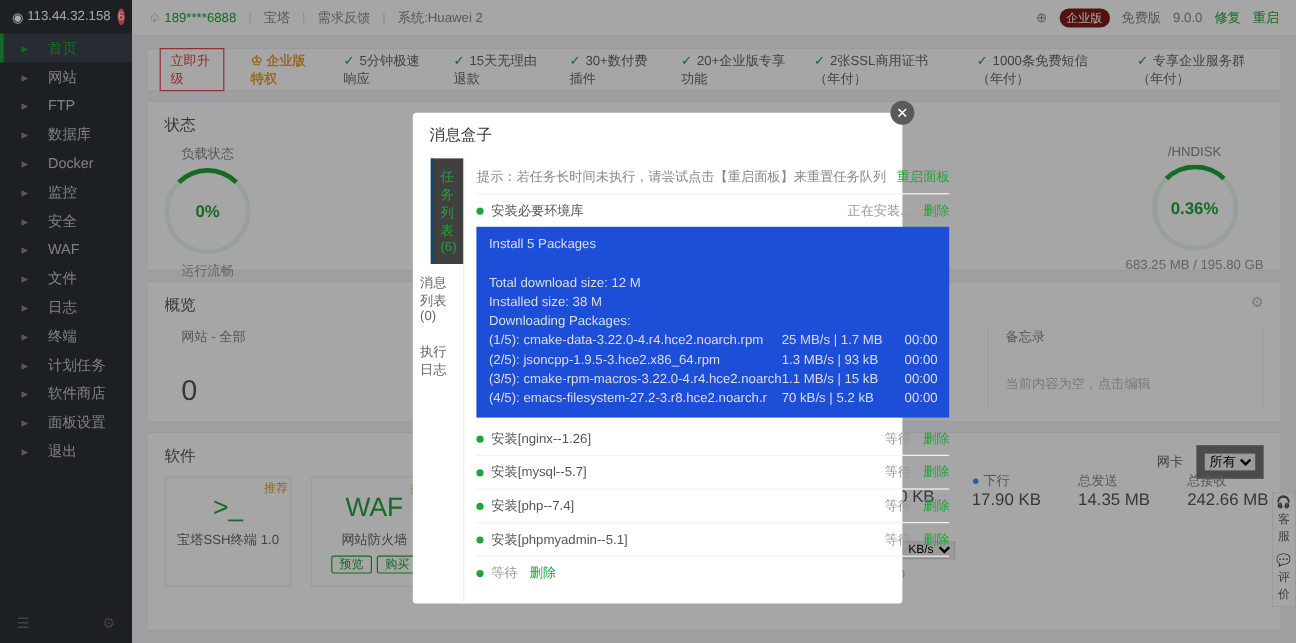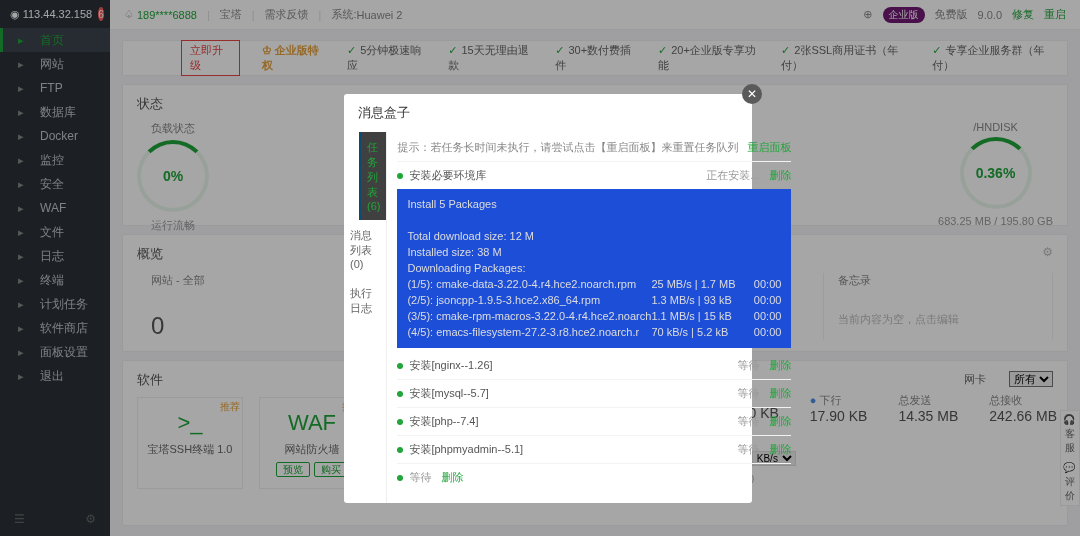--- a/index.html
+++ b/index.html
@@ -14,25 +14,25 @@
 .nav-item .ico { width: 14px; margin-right: 8px; font-size: 11px; color: #888; }
 .nav-item.active .ico { color: #20a53a; }
 .bottom-ico { position: absolute; bottom: 10px; left: 14px; color: #666; }
 .bottom-ico2 { position: absolute; bottom: 10px; right: 14px; color: #666; }
 
 
 .topbar { position: absolute; left: 110px; top: 0; right: 0; height: 30px; background: #fff; display: flex; align-items: center; padding: 0 14px; font-size: 11px; color: #888; border-bottom: 1px solid #eee; }
 .topbar .user { color: #20a53a; }
 .topbar .divider { margin: 0 10px; color: #ddd; }
 .topbar .right { margin-left: auto; display: flex; align-items: center; gap: 10px; }
-.topbar .pill { background: #701a75; color: #fff; border-radius: 8px; padding: 1px 6px; font-size: 10px; }
+.topbar .pill { background: #7f1d1d; color: #fff; border-radius: 8px; padding: 1px 6px; font-size: 10px; }
 
 
 .feature-bar { position: absolute; left: 122px; top: 40px; right: 12px; height: 36px; background: #fff; display: flex; align-items: center; padding: 0 10px; gap: 22px; font-size: 11px; color: #666; border: 1px solid #eee; }
-.upgrade-btn { color: #e64545; border: 1px solid #e64545; padding: 2px 8px; margin-left: 48px; }
+.upgrade-btn { color: #e64545; border: 1px solid #e64545; padding: 2px 8px; }
 .crown { color: #e6a23c; font-weight: bold; }
 .feat-item::before { content: "✓"; color: #20a53a; margin-right: 4px; }
 
 
 .panel { position: absolute; background: #fff; border: 1px solid #eee; }
 .status-panel { left: 122px; top: 84px; right: 12px; height: 142px; padding: 10px 14px; }
 .panel-title { font-size: 13px; color: #555; }
 .gauges { display: flex; justify-content: space-between; margin-top: 8px; gap: 38px; }
 .gauge { text-align: center; }
 .gauge-circle { width: 72px; height: 72px; border: 4px solid #eaf7ec; border-top-color: #20a53a; border-radius: 50%; display: flex; align-items: center; justify-content: center; font-size: 14px; font-weight: bold; color: #20a53a; margin: 0 auto 6px; }
@@ -137,20 +137,21 @@
 </div>
 
 <div class="feature-bar">
   <span class="upgrade-btn">立即升级</span>
   <span class="crown">♔ <span>企业版特权</span></span>
   <span class="feat-item">5分钟极速响应</span>
   <span class="feat-item">15天无理由退款</span>
   <span class="feat-item">30+数付费插件</span>
   <span class="feat-item">20+企业版专享功能</span>
   <span class="feat-item">2张SSL商用证书（年付）</span>
+  <span class="feat-item">1000条免费短信（年付）</span>
   <span class="feat-item">专享企业服务群（年付）</span>
 </div>
 
 <div class="panel status-panel">
   <div class="panel-title">状态</div>
   <div class="gauges">
     <div class="gauge">
       <div style="font-size:11px;color:#888;margin-bottom:4px">负载状态</div>
       <div class="gauge-circle">0%</div>
       <div class="gauge-sub">运行流畅</div>
@@ -182,21 +183,21 @@
     <div class="ov-cell">
       <div class="ov-label">备忘录</div>
       <div style="font-size:11px;color:#bbb">当前内容为空，点击编辑</div>
     </div>
   </div>
 </div>
 
 <div class="panel software-panel">
   <div style="float:right;font-size:11px">
     <span>网卡</span>
-    <select style="border:1px solid #737373;font-size:11px;margin-left:20px"><option>所有</option></select>
+    <select style="border:7px solid #737373;font-size:11px;margin-left:8px"><option>所有</option></select>
   </div>
   <div class="panel-title">软件</div>
   <div class="soft-grid" id="soft-grid">
       <div class="soft-card">
         <span class="warn">推荐</span>
         <div class="soft-ico">&gt;_</div>
         <div>宝塔SSH终端 1.0</div>
         <div class="btns"></div>
       </div>
       <div class="soft-card">

